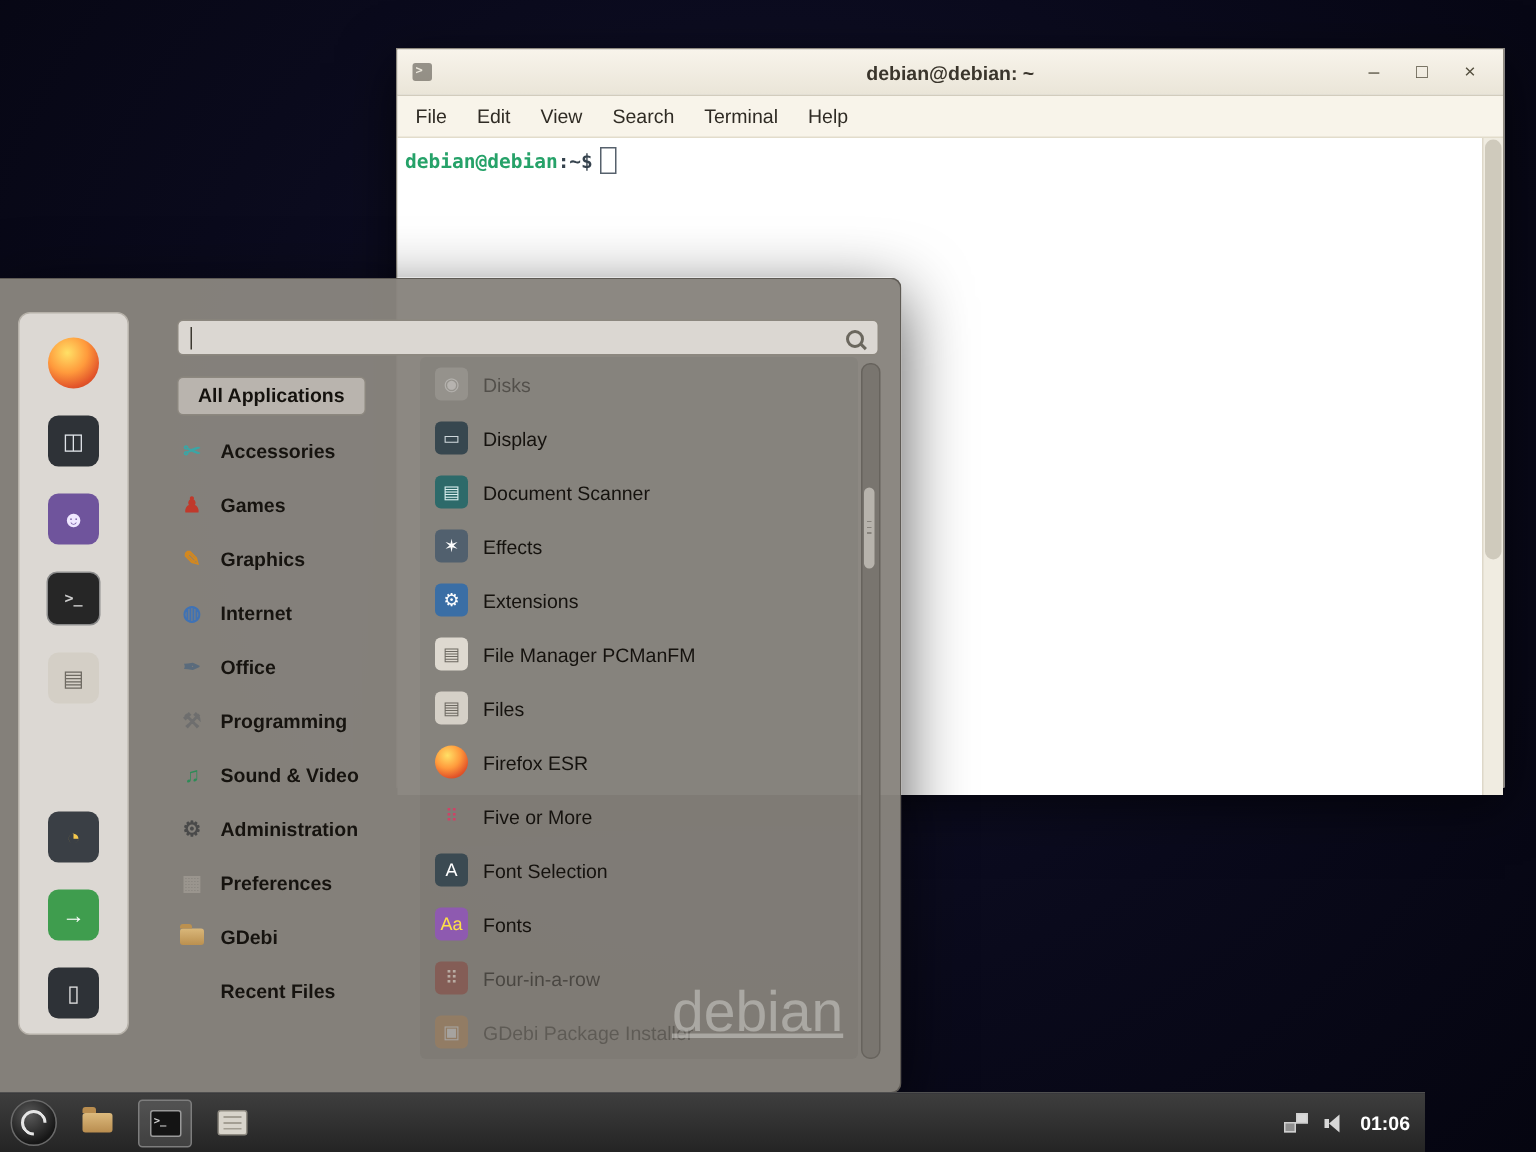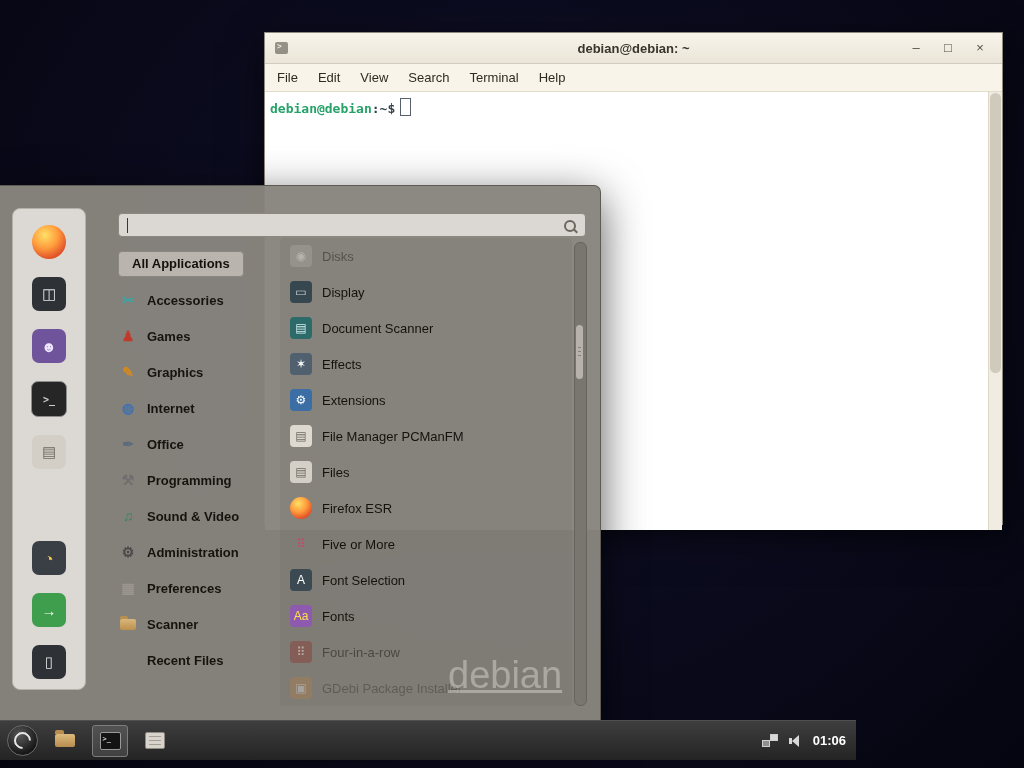--- a/index.html
+++ b/index.html
@@ -102,21 +102,21 @@
   .menu-thumb::after { content:""; position:absolute; left:2px; top:22px; width:3px; height:10px;
     background:repeating-linear-gradient(#87837c 0 1px, transparent 1px 4px); }
 
   .debian-mark {
     position:absolute; left:448px; top:468px; font-size:38px; letter-spacing:0;
     color:rgba(232,230,226,.42); pointer-events:none;text-decoration:underline;
   }
 
   
   .taskbar {
-    position:absolute; left:0; bottom:8px; width:856px; height:40px; z-index:3;
+    position:absolute; left:0; bottom:0; width:950px; height:40px; z-index:3;
     background:linear-gradient(#3e3e3e,#242424); border-top:1px solid #4f4f4f;
     display:flex; align-items:center; box-sizing:border-box;
   }
   .menu-button {
     width:29px; height:29px; margin-left:7px; border-radius:50%; position:relative; cursor:pointer;
     background:radial-gradient(circle at 40% 32%, #5a5a5a, #161616 72%); border:1px solid #6a6a6a;
   }
   .menu-button::after {
     content:""; position:absolute; inset:6px; border:2.5px solid #e6e6e6; border-radius:50%;
     border-bottom-color:transparent; transform:rotate(-45deg);
@@ -242,21 +242,21 @@
     <div class="cat-row">
       <span class="cat-glyph" style="color: rgb(74, 74, 74);">⚙</span>
       <span>Administration</span>
     </div>
     <div class="cat-row">
       <span class="cat-glyph" style="color: rgb(154, 149, 142);">▦</span>
       <span>Preferences</span>
     </div>
     <div class="cat-row">
       <span class="folder-mini"></span>
-      <span>Scanner</span>
+      <span>GDebi</span>
     </div>
     <div class="cat-row">
       <span class="cat-glyph"></span>
       <span>Recent Files</span>
     </div>
   </div>
 
   <div class="app-region">
     <div class="app-row dim45">
       <span class="app-icon" style="background: rgb(168, 165, 160);">

